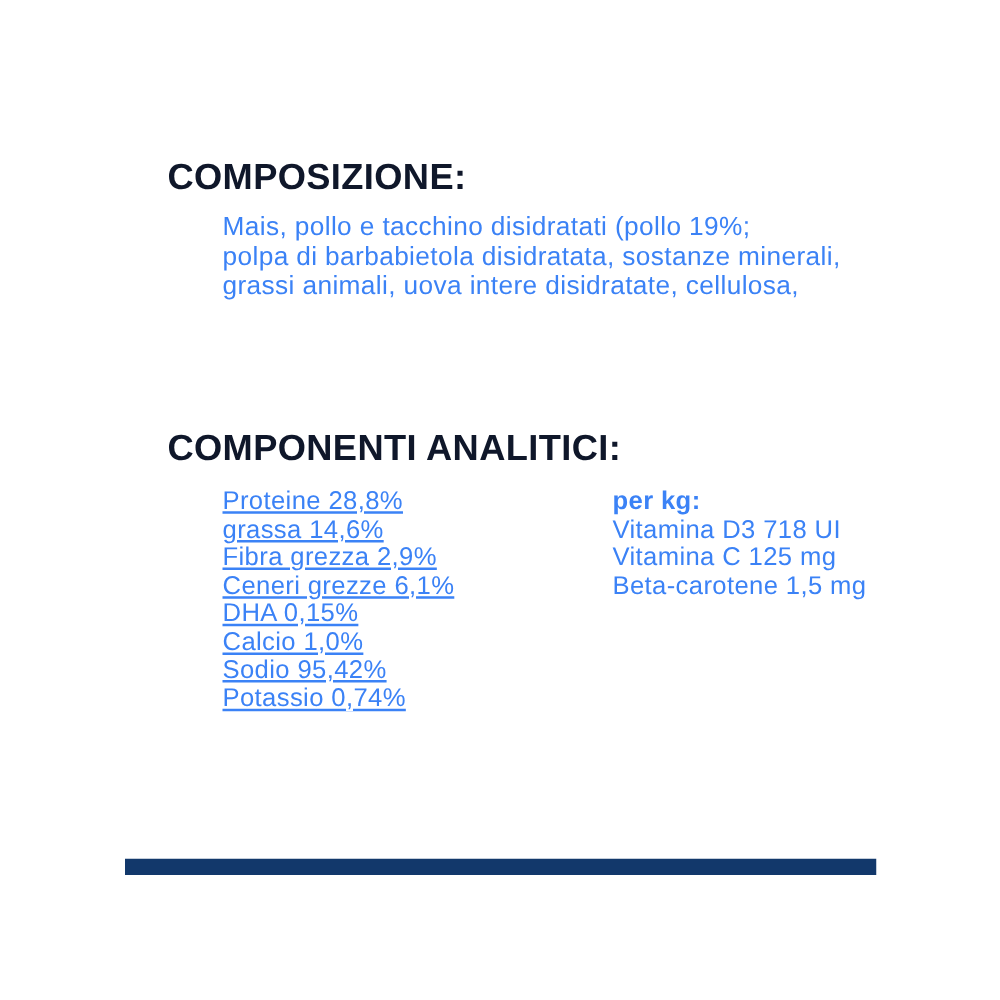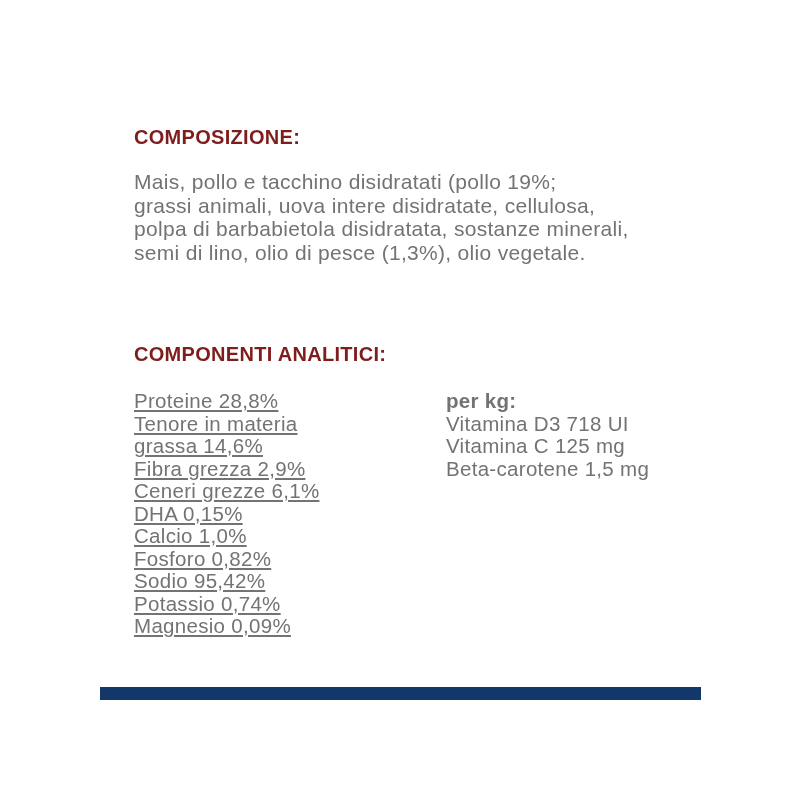--- a/index.html
+++ b/index.html
@@ -10,33 +10,34 @@
     width: 800px;
     height: 800px;
     background: #ffffff;
     position: relative;
     overflow: hidden;
     font-family: "Liberation Sans", sans-serif;
   }
   .heading {
     position: absolute;
     left: 134px;
-    color: #7f1d1d;
+    color: #0f172a;
     font-weight: bold;
-    font-size: 20px;
+    font-size: 29px;
     letter-spacing: 0.3px;
     white-space: nowrap;
   }
   #composition-heading { top: 126px; }
   #analytical-heading  { top: 343px; }
 
   .body-text {
-    color: #737373;
+    color: #3b82f6;
     font-size: 21px;
     letter-spacing: 0.3px;
+    margin-left: 44px;
   }
   #composition-paragraph {
     position: absolute;
     left: 134px;
     top: 170px;
     line-height: 23.5px;
     white-space: nowrap;
   }
   #analytical-left-column {
     position: absolute;
@@ -67,39 +68,35 @@
     background: #12386b;
   }
 </style>
 </head>
 <body>
 
 <div class="heading" id="composition-heading">COMPOSIZIONE:</div>
 
 <div class="body-text" id="composition-paragraph">
   <div>Mais, pollo e tacchino disidratati (pollo 19%;</div>
+  <div>polpa di barbabietola disidratata, sostanze minerali,</div>
   <div>grassi animali, uova intere disidratate, cellulosa,</div>
-  <div>polpa di barbabietola disidratata, sostanze minerali,</div>
-  <div>semi di lino, olio di pesce (1,3%), olio vegetale.</div>
 </div>
 
 <div class="heading" id="analytical-heading">COMPONENTI ANALITICI:</div>
 
 <div class="body-text" id="analytical-left-column">
   <div>Proteine 28,8%</div>
-  <div>Tenore in materia</div>
   <div>grassa 14,6%</div>
   <div>Fibra grezza 2,9%</div>
   <div>Ceneri grezze 6,1%</div>
   <div>DHA 0,15%</div>
   <div>Calcio 1,0%</div>
-  <div>Fosforo 0,82%</div>
   <div>Sodio 95,42%</div>
   <div>Potassio 0,74%</div>
-  <div>Magnesio 0,09%</div>
 </div>
 
 <div class="body-text" id="analytical-right-column">
   <div class="per-kg-header">per kg:</div>
   <div>Vitamina D3 718 UI</div>
   <div>Vitamina C 125 mg</div>
   <div>Beta-carotene 1,5 mg</div>
 </div>
 
 <div id="footer-bar"></div>

